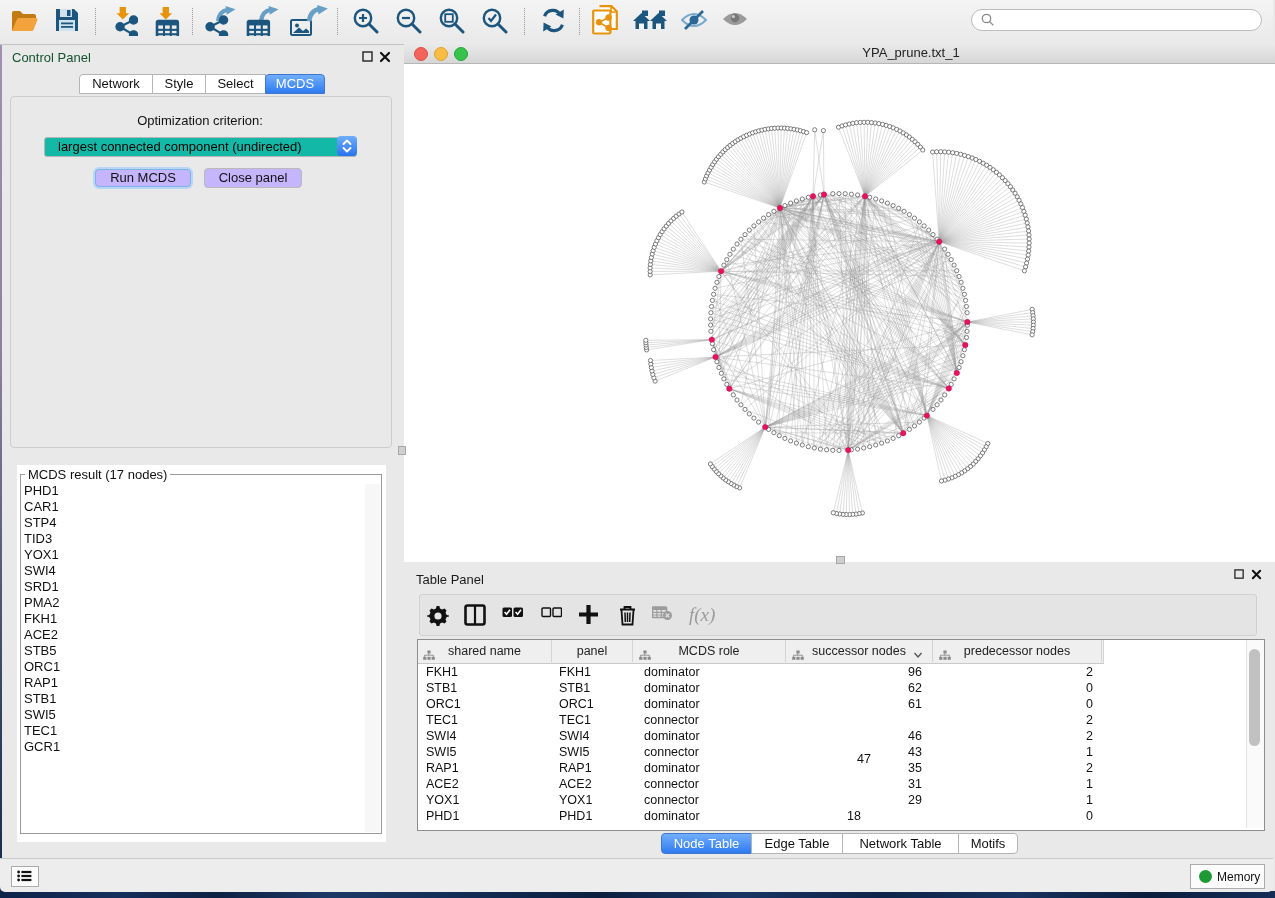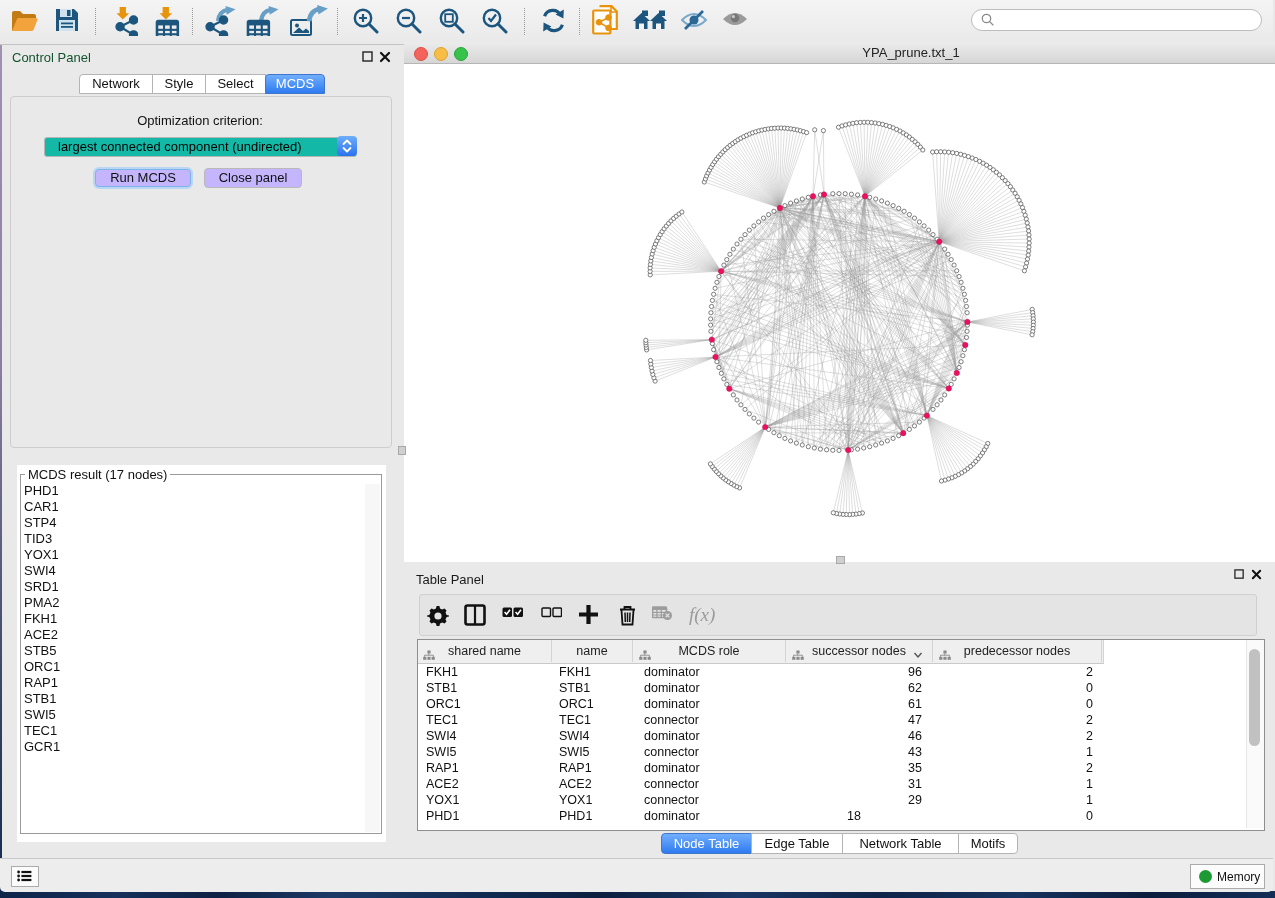--- a/index.html
+++ b/index.html
@@ -1224,21 +1224,21 @@
 <circle cx="721.1" cy="271.2" r="2.7"></circle>
 </g>
 </svg>
 </div>
 <div class="abs" id="tablepanel">
 <div id="tp-title">Table Panel</div>
 <div id="tp-toolbar"></div>
 <div id="tp-table">
   <div id="tp-header">
     <div class="thcell" style="left:0;width:133px;">shared name</div>
-    <div class="thcell" style="left:134px;width:80px;">name</div>
+    <div class="thcell" style="left:134px;width:80px;">panel</div>
     <div class="thcell" style="left:215px;width:152px;">MCDS role</div>
     <div class="thcell" style="left:368px;width:146px;">successor nodes</div>
     <div class="thcell" style="left:515px;width:168px;">predecessor nodes</div>
   </div>
   <div class="trow" style="top:24px;">
 <span class="tc" style="left:8px;">FKH1</span>
         <span class="tc" style="left:141px;">FKH1</span>
 <span class="tc" style="left:226px;">dominator</span>
         <span class="tc" style="left:368px;width:136px;text-align:right;">96</span>
 <span class="tc" style="left:515px;width:160px;text-align:right;">2</span>
@@ -1254,21 +1254,21 @@
 <span class="tc" style="left:8px;">ORC1</span>
         <span class="tc" style="left:141px;">ORC1</span>
 <span class="tc" style="left:226px;">dominator</span>
         <span class="tc" style="left:368px;width:136px;text-align:right;">61</span>
 <span class="tc" style="left:515px;width:160px;text-align:right;">0</span>
       </div>
 <div class="trow" style="top:72px;">
 <span class="tc" style="left:8px;">TEC1</span>
         <span class="tc" style="left:141px;">TEC1</span>
 <span class="tc" style="left:226px;">connector</span>
-        <span class="tc" style="left:368px;width:136px;text-align:right;">47</span>
+        <span class="tc" style="left:378px;width:136px;text-align:center;margin-top:39px;">47</span>
 <span class="tc" style="left:515px;width:160px;text-align:right;">2</span>
       </div>
 <div class="trow" style="top:88px;">
 <span class="tc" style="left:8px;">SWI4</span>
         <span class="tc" style="left:141px;">SWI4</span>
 <span class="tc" style="left:226px;">dominator</span>
         <span class="tc" style="left:368px;width:136px;text-align:right;">46</span>
 <span class="tc" style="left:515px;width:160px;text-align:right;">2</span>
       </div>
 <div class="trow" style="top:104px;">

